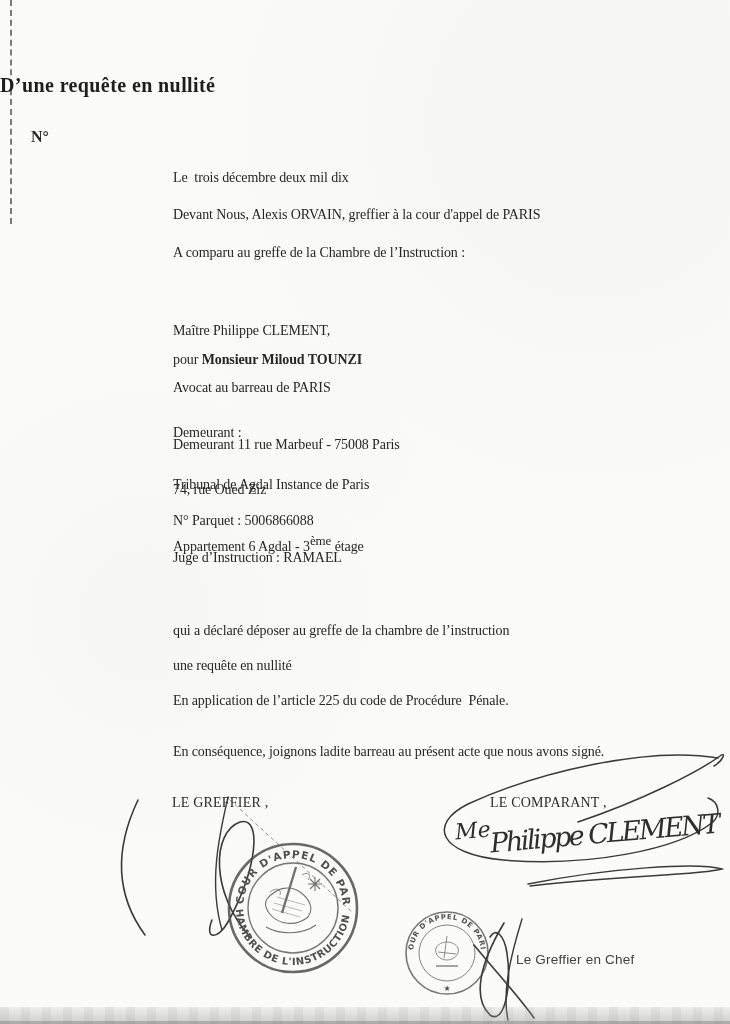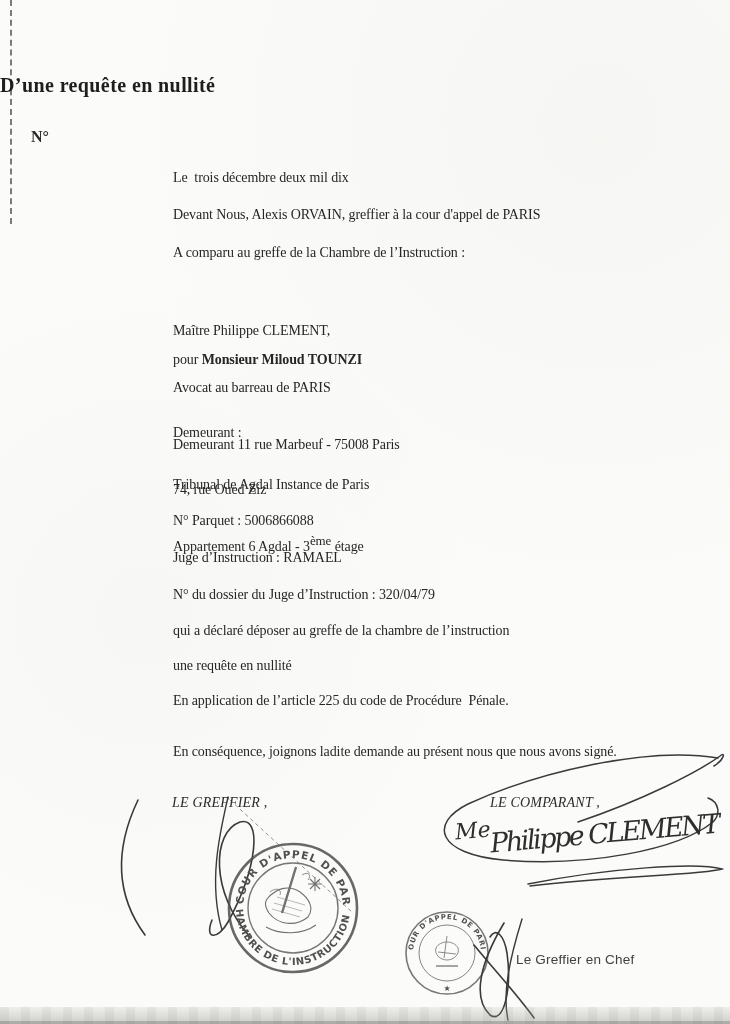--- a/index.html
+++ b/index.html
@@ -28,21 +28,21 @@
     font-size:20px;font-weight:bold;letter-spacing:.4px;color:#1e1e1e;
   }
   .doc-number{position:absolute;left:31px;top:128px;font-size:16px;font-weight:bold;color:#2a2a2a;}
   .line{
     position:absolute;left:173px;font-size:14px;letter-spacing:-0.1px;
     white-space:pre-wrap;color:#262626;
   }
   .block{position:absolute;left:173px;font-size:14px;letter-spacing:-0.1px;line-height:19px;color:#262626;white-space:pre-wrap;}
   .bold{font-weight:bold;}
   sup{font-size:13px;vertical-align:super;line-height:0;}
-  .sig-label{position:absolute;font-size:14px;letter-spacing:.2px;color:#2b2b2b;white-space:pre;font-style:italic;}
+  .sig-label{position:absolute;font-size:14px;letter-spacing:.2px;color:#2b2b2b;white-space:pre;}
   .cert{
     position:absolute;left:464px;top:917px;
     font-family:"Liberation Sans", sans-serif;font-size:13.5px;color:#414141;
     letter-spacing:.2px;line-height:17px;white-space:pre;
   }
   .cert .cert-l2{margin-left:52px;}
   svg{position:absolute;overflow:visible;}
   .ink{stroke:#3a3a3a;fill:none;stroke-linecap:round;}
   .stamp-text{font-family:"DejaVu Sans", sans-serif;font-weight:bold;fill:#4f4f4f;}
   .bottom-band{
@@ -77,25 +77,24 @@
 
   <div class="block" style="top:385px">
     <div>Demeurant :</div>
     <div>74, rue Oued Ziz</div>
     <div><span>Appartement 6 Agdal - 3</span><sup>ème</sup><span> étage</span></div>
   </div>
 
   <div class="line" style="top:477px">Tribunal de Agdal Instance de Paris</div>
   <div class="line" style="top:513px">N° Parquet : 5006866088</div>
   <div class="line" style="top:550px">Juge d’Instruction : RAMAEL</div>
-  <div class="line" style="top:587px">N° du dossier du Juge d’Instruction : 320/04/79</div>
   <div class="line" style="top:623px">qui a déclaré déposer au greffe de la chambre de l’instruction</div>
   <div class="line" style="top:658px">une requête en nullité</div>
   <div class="line" style="top:693px">En application de l’article 225 du code de Procédure  Pénale.</div>
-  <div class="line" style="top:744px">En conséquence, joignons ladite demande au présent nous que nous avons signé.</div>
+  <div class="line" style="top:744px">En conséquence, joignons ladite barreau au présent acte que nous avons signé.</div>
 
   <div class="sig-label" style="left:172px;top:795px">LE GREFFIER ,</div>
   <div class="sig-label" style="left:490px;top:795px">LE COMPARANT ,</div>
 
   <svg style="left:100px;top:772px" width="260" height="175" viewBox="0 0 260 175">
     <path class="ink" stroke-width="1.6" d="M 38 28 C 18 70, 12 118, 45 163"></path>
     <path class="ink" stroke-width="1.6" d="M 150 165 C 110 120, 112 60, 140 50 C 162 44, 158 95, 128 150 C 118 168, 104 168, 112 148"></path>
     <path class="ink" stroke-width="1.4" d="M 128 25 C 120 60, 108 110, 122 158"></path>
     <path class="ink" stroke-width="1" stroke-dasharray="3 4" opacity=".55" d="M 130 28 L 252 140"></path>
   </svg>

